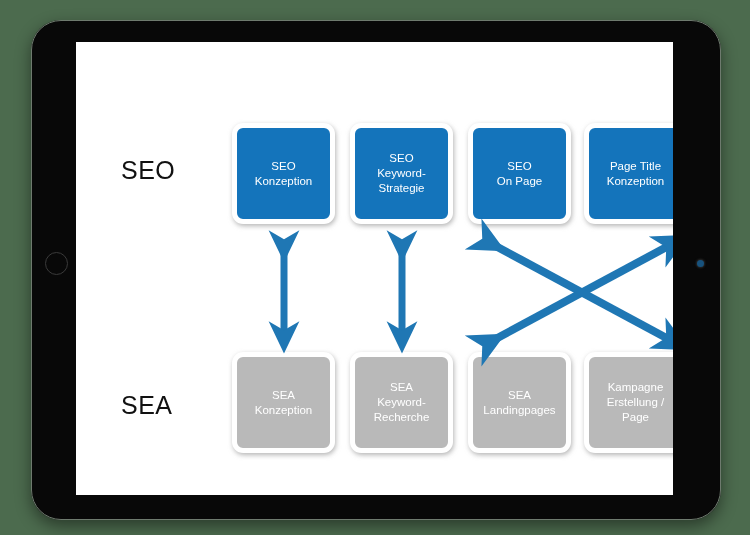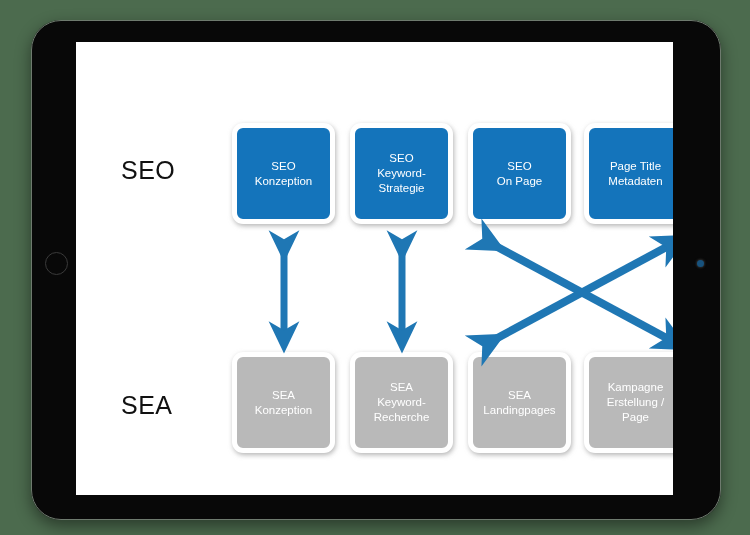--- a/index.html
+++ b/index.html
@@ -137,21 +137,21 @@
       <span class="node-label">SEO
 Keyword-
 Strategie</span>
     </div>
     <div class="node seo row-top col-2">
       <span class="node-label">SEO
 On Page</span>
     </div>
     <div class="node seo row-top col-3">
       <span class="node-label">Page Title
-Metadaten</span>
+Konzeption</span>
     </div>
 
     <div class="node sea row-bottom col-0">
       <span class="node-label">SEA
 Konzeption</span>
     </div>
     <div class="node sea row-bottom col-1">
       <span class="node-label">SEA
 Keyword-
 Recherche</span>

